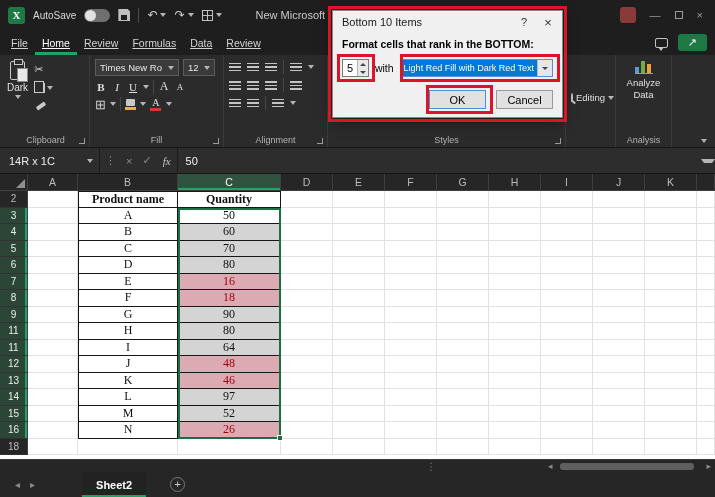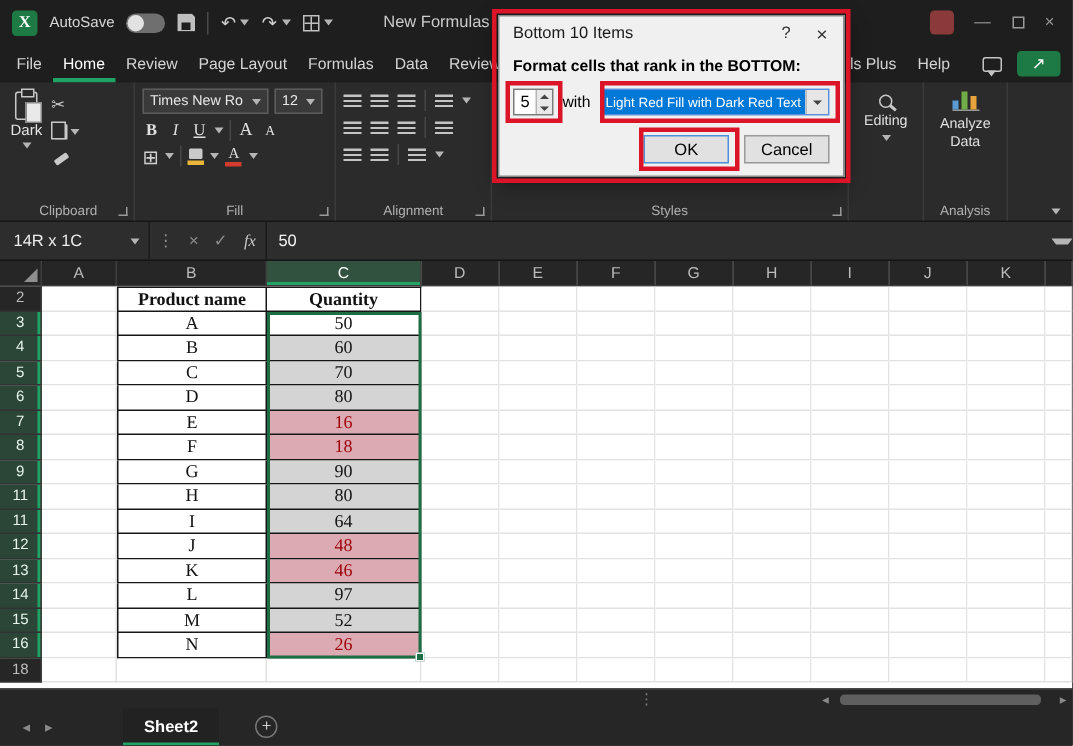--- a/index.html
+++ b/index.html
@@ -32,21 +32,21 @@
       linear-gradient(#c0c0c0,#c0c0c0) 4px 0/1px 100% no-repeat; }
   .doc-title { margin-left:26px; font-size:11px; color:#cccccc; white-space:nowrap; }
   .tb-right { margin-left:auto; display:flex; align-items:center; gap:14px; padding-right:4px; }
   .avatar { width:16px; height:16px; border-radius:3px; background:#8b3a3a; }
   .winctl { color:#9a9a9a; font-size:11px; }
   .winbox { width:8px; height:8px; border:1px solid #9a9a9a; display:inline-block; }
   
   .tabsrow { position:absolute; top:30px; left:0; right:0; height:25px;
     background:#1e1e1e; display:flex; align-items:stretch; padding:0 4px; }
   .tablist { display:flex; align-items:stretch; }
-  .tab { display:flex; align-items:center; padding:0 7px; font-size:10.5px; color:#d4d4d4; cursor:default; }
+  .tab { display:flex; align-items:center; padding:0 7px; font-size:10.5px; color:#d4d4d4; cursor:default;text-decoration:underline; }
   .tab.active { color:#ffffff; box-shadow: inset 0 -3px 0 #21a366; }
   .tab-gap { width:219px; }
   .tabsrow-right { margin-left:auto; display:flex; align-items:center; gap:10px; padding-right:4px; }
   .comment-ic { width:13px; height:10px; border:1px solid #c4c4c4; border-radius:2px; position:relative; }
   .comment-ic::after { content:""; position:absolute; left:2px; bottom:-4px;
     border-left:3px solid transparent; border-right:3px solid transparent; border-top:4px solid #c4c4c4; }
   .sharebtn { height:17px; padding:0 10px; background:#1d7a44; border-radius:3px;
     display:flex; align-items:center; color:#fff; font-size:11px; }
   
   .ribbon { position:absolute; top:55px; left:0; right:0; height:93px;
@@ -81,21 +81,21 @@
   .vsep { width:1px; height:14px; background:#474747; }
   .colstack { display:flex; flex-direction:column; align-items:center; gap:1px; }
   .bar-y { width:11px; height:3px; background:#e9b63a; }
   .bar-r { width:11px; height:3px; background:#d23b2e; }
   .bucket { width:9px; height:7px; background:#c9c9c9; border-radius:1px; }
   .g-align { width:104px; display:flex; flex-direction:column; gap:4px; padding-top:5px; }
   .bars { display:inline-block; width:12px; height:9px;
     background:repeating-linear-gradient(to bottom,#c4c4c4 0 1.5px,transparent 1.5px 3.5px); }
   .ar { display:flex; align-items:center; gap:6px; }
   .g-styles { width:238px; }
-  .g-edit { width:50px; display:flex; flex-direction:column; align-items:center; gap:3px; padding-top:8px; }
+  .g-edit { width:50px; display:flex; flex-direction:row; align-items:center; gap:3px; padding-top:8px; }
   .mag { width:9px; height:9px; border:1.5px solid #c9c9c9; border-radius:50%; position:relative; }
   .mag::after { content:""; position:absolute; width:5px; height:1.5px; background:#c9c9c9;
     right:-4px; bottom:-1px; transform:rotate(40deg); }
   .g-edit .lbl, .g-an .lbl { font-size:9.5px; color:#e0e0e0; text-align:center; line-height:1.25; }
   .g-an { width:56px; display:flex; flex-direction:column; align-items:center; gap:3px; padding-top:5px; }
   .chart-ic { width:18px; height:14px; display:flex; align-items:flex-end; gap:2px;
     border-bottom:1px solid #9a9a9a; }
   .chart-ic i { display:block; width:4px; background:#5b9bd5; }
   .chart-ic i:nth-child(1){height:6px;} .chart-ic i:nth-child(2){height:12px;background:#70ad47;}
   .chart-ic i:nth-child(3){height:9px;background:#e8a33d;}
@@ -203,35 +203,34 @@
         <span class="tri"></span>
     </span>
     <span class="qat">
       <span class="glyph">↷</span>
         <span class="tri"></span>
     </span>
     <span class="qat">
       <span class="qat-grid"></span>
         <span class="tri"></span>
     </span>
-    <span class="doc-title">New Formulas</span>
+    <span class="doc-title">New Microsoft</span>
     <div class="tb-right">
       <span class="avatar"></span>
       <span class="winctl">—</span>
       <span class="winbox"></span>
       <span class="winctl">×</span>
     </div>
   </div>
 
   <div class="tabsrow">
     <div class="tablist">
         <div class="tab">File</div>
         <div class="tab active">Home</div>
         <div class="tab">Review</div>
-        <div class="tab">Page Layout</div>
         <div class="tab">Formulas</div>
         <div class="tab">Data</div>
         <div class="tab">Review</div>
         <div class="tab-gap"></div>
         <div class="tab">ls Plus</div>
         <div class="tab">Help</div>
       </div>
     <div class="tabsrow-right">
       <span class="comment-ic"></span>
       <span class="sharebtn">

